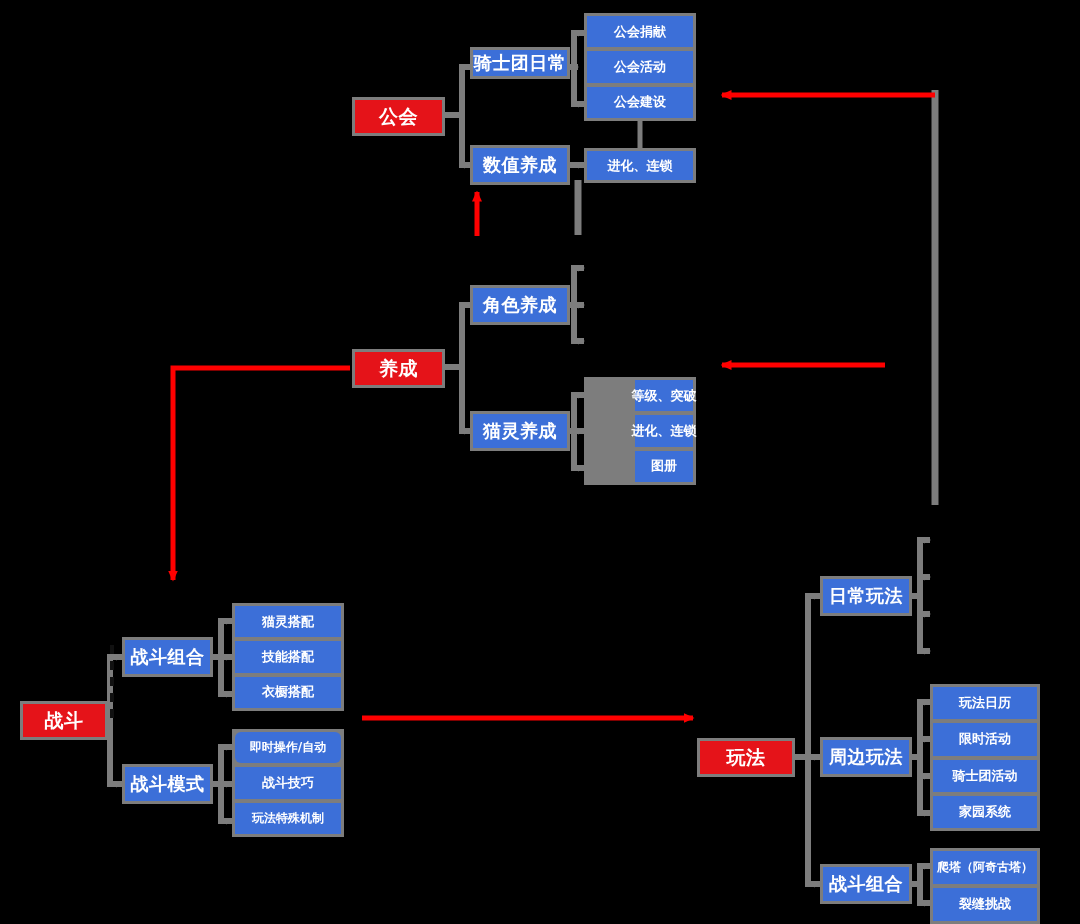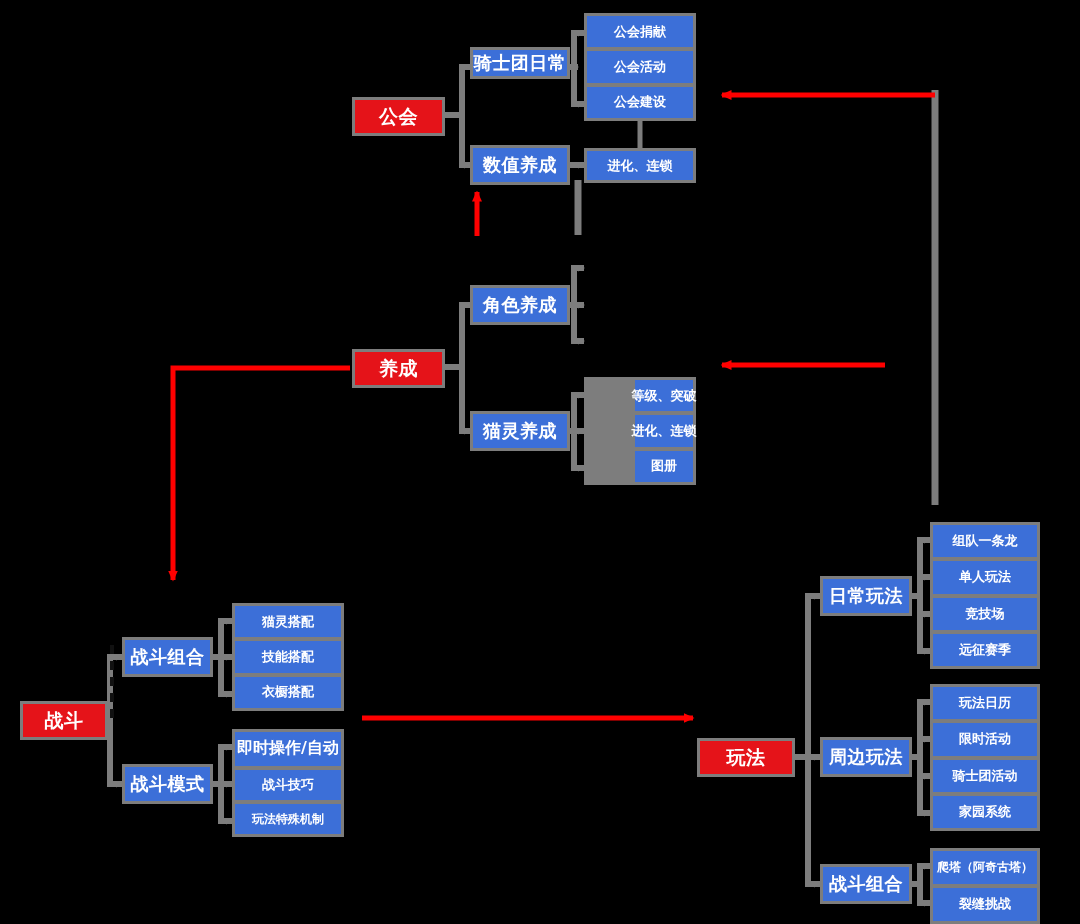--- a/index.html
+++ b/index.html
@@ -224,31 +224,25 @@
     <div class="leaf">图册</div>
   </div>
 
   <div class="leafgroup" style="left:232px;top:603px;width:112px;height:108px;">
     <div class="leaf">猫灵搭配</div>
     <div class="leaf">技能搭配</div>
     <div class="leaf">衣橱搭配</div>
   </div>
 
   <div class="leafgroup" style="left:232px;top:729px;width:112px;height:108px;">
-    <div class="leaf" style="font-size:16px;">即时操作/自动</div>
+    <div class="leaf" style="font-size:12px;border-radius:6px;">即时操作/自动</div>
     <div class="leaf">战斗技巧</div>
     <div class="leaf" style="font-size:12px;">玩法特殊机制</div>
   </div>
 
-  <div class="leafgroup" style="left:930px;top:522px;width:110px;height:147px;">
-    <div class="leaf">组队一条龙</div>
-    <div class="leaf">单人玩法</div>
-    <div class="leaf">竞技场</div>
-    <div class="leaf">远征赛季</div>
-  </div>
 
   <div class="leafgroup" style="left:930px;top:684px;width:110px;height:147px;">
     <div class="leaf">玩法日历</div>
     <div class="leaf">限时活动</div>
     <div class="leaf">骑士团活动</div>
     <div class="leaf">家园系统</div>
   </div>
 
   <div class="leafgroup" style="left:930px;top:848px;width:110px;height:76px;">
     <div class="leaf" style="font-size:12px;">爬塔（阿奇古塔）</div>

